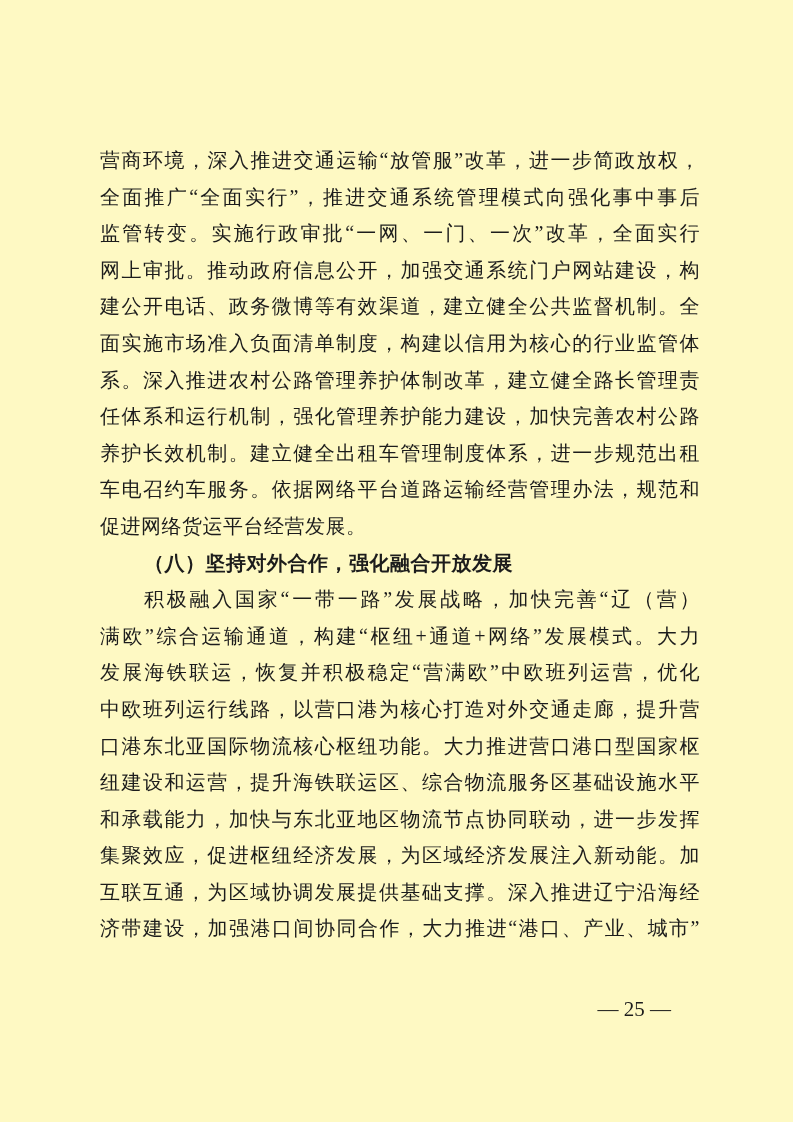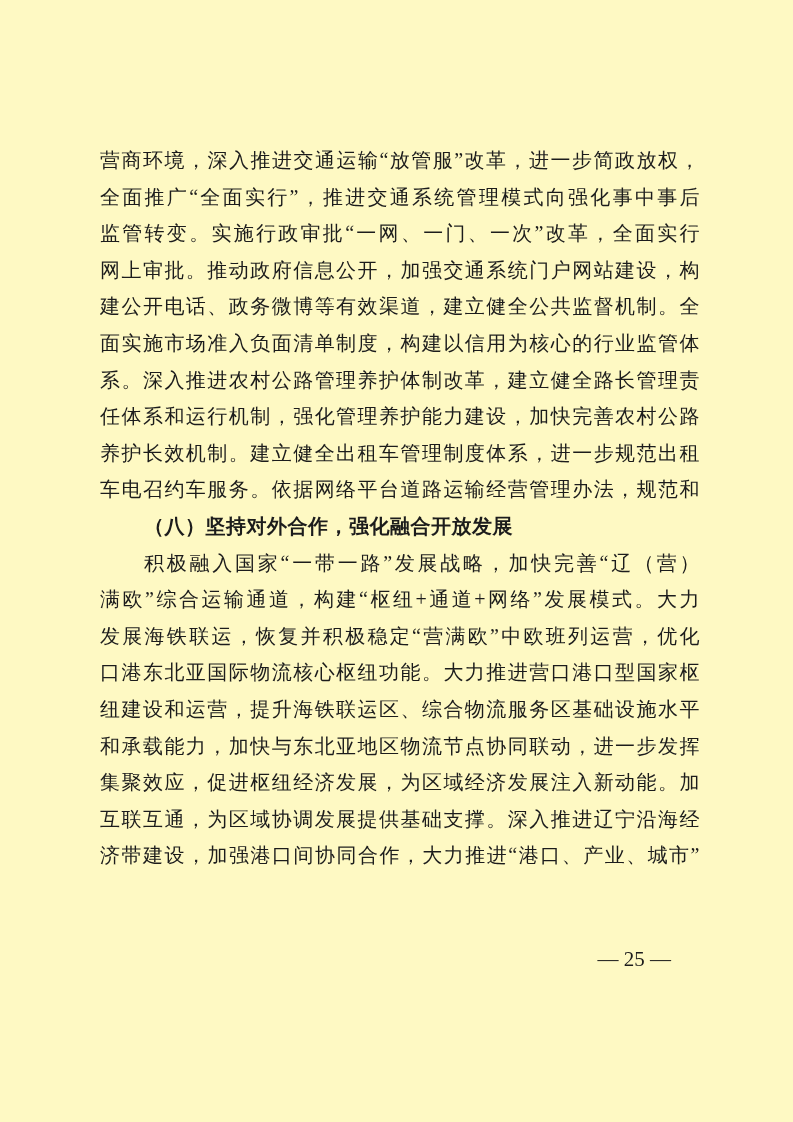--- a/index.html
+++ b/index.html
@@ -37,21 +37,21 @@
     text-align-last: justify;
   }
   .ind {
     text-indent: 44px;
   }
   .heading {
     font-weight: bold;
   }
   .footer {
     position: absolute;
-    top: 947px;
+    top: 997px;
     right: 122px;
     font-size: 21px;
     line-height: 24px;
     color: #1c1c1c;
     font-family: "Liberation Serif", "DejaVu Serif", serif;
   }
 </style>
 </head>
 <body>
 
@@ -62,26 +62,28 @@
     <div class="line j">营商环境，深入推进交通运输“放管服”改革，进一步简政放权，</div>
     <div class="line j">全面推广“全面实行”，推进交通系统管理模式向强化事中事后</div>
     <div class="line j">监管转变。实施行政审批“一网、一门、一次”改革，全面实行</div>
     <div class="line j">网上审批。推动政府信息公开，加强交通系统门户网站建设，构</div>
     <div class="line j">建公开电话、政务微博等有效渠道，建立健全公共监督机制。全</div>
     <div class="line j">面实施市场准入负面清单制度，构建以信用为核心的行业监管体</div>
     <div class="line j">系。深入推进农村公路管理养护体制改革，建立健全路长管理责</div>
     <div class="line j">任体系和运行机制，强化管理养护能力建设，加快完善农村公路</div>
     <div class="line j">养护长效机制。建立健全出租车管理制度体系，进一步规范出租</div>
     <div class="line j">车电召约车服务。依据网络平台道路运输经营管理办法，规范和</div>
+    <div class="line">促进网络货运平台经营发展。</div>
 
     <div class="line heading ind">（八）坚持对外合作，强化融合开放发展</div>
 
     <div class="line j ind">积极融入国家“一带一路”发展战略，加快完善“辽（营）</div>
     <div class="line j">满欧”综合运输通道，构建“枢纽+通道+网络”发展模式。大力</div>
     <div class="line j">发展海铁联运，恢复并积极稳定“营满欧”中欧班列运营，优化</div>
+    <div class="line j">中欧班列运行线路，以营口港为核心打造对外交通走廊，提升营</div>
     <div class="line j">口港东北亚国际物流核心枢纽功能。大力推进营口港口型国家枢</div>
     <div class="line j">纽建设和运营，提升海铁联运区、综合物流服务区基础设施水平</div>
     <div class="line j">和承载能力，加快与东北亚地区物流节点协同联动，进一步发挥</div>
     <div class="line j">集聚效应，促进枢纽经济发展，为区域经济发展注入新动能。加</div>
     <div class="line j">互联互通，为区域协调发展提供基础支撑。深入推进辽宁沿海经</div>
     <div class="line j">济带建设，加强港口间协同合作，大力推进“港口、产业、城市”</div>
 
   </div>
 
   <div class="footer">

